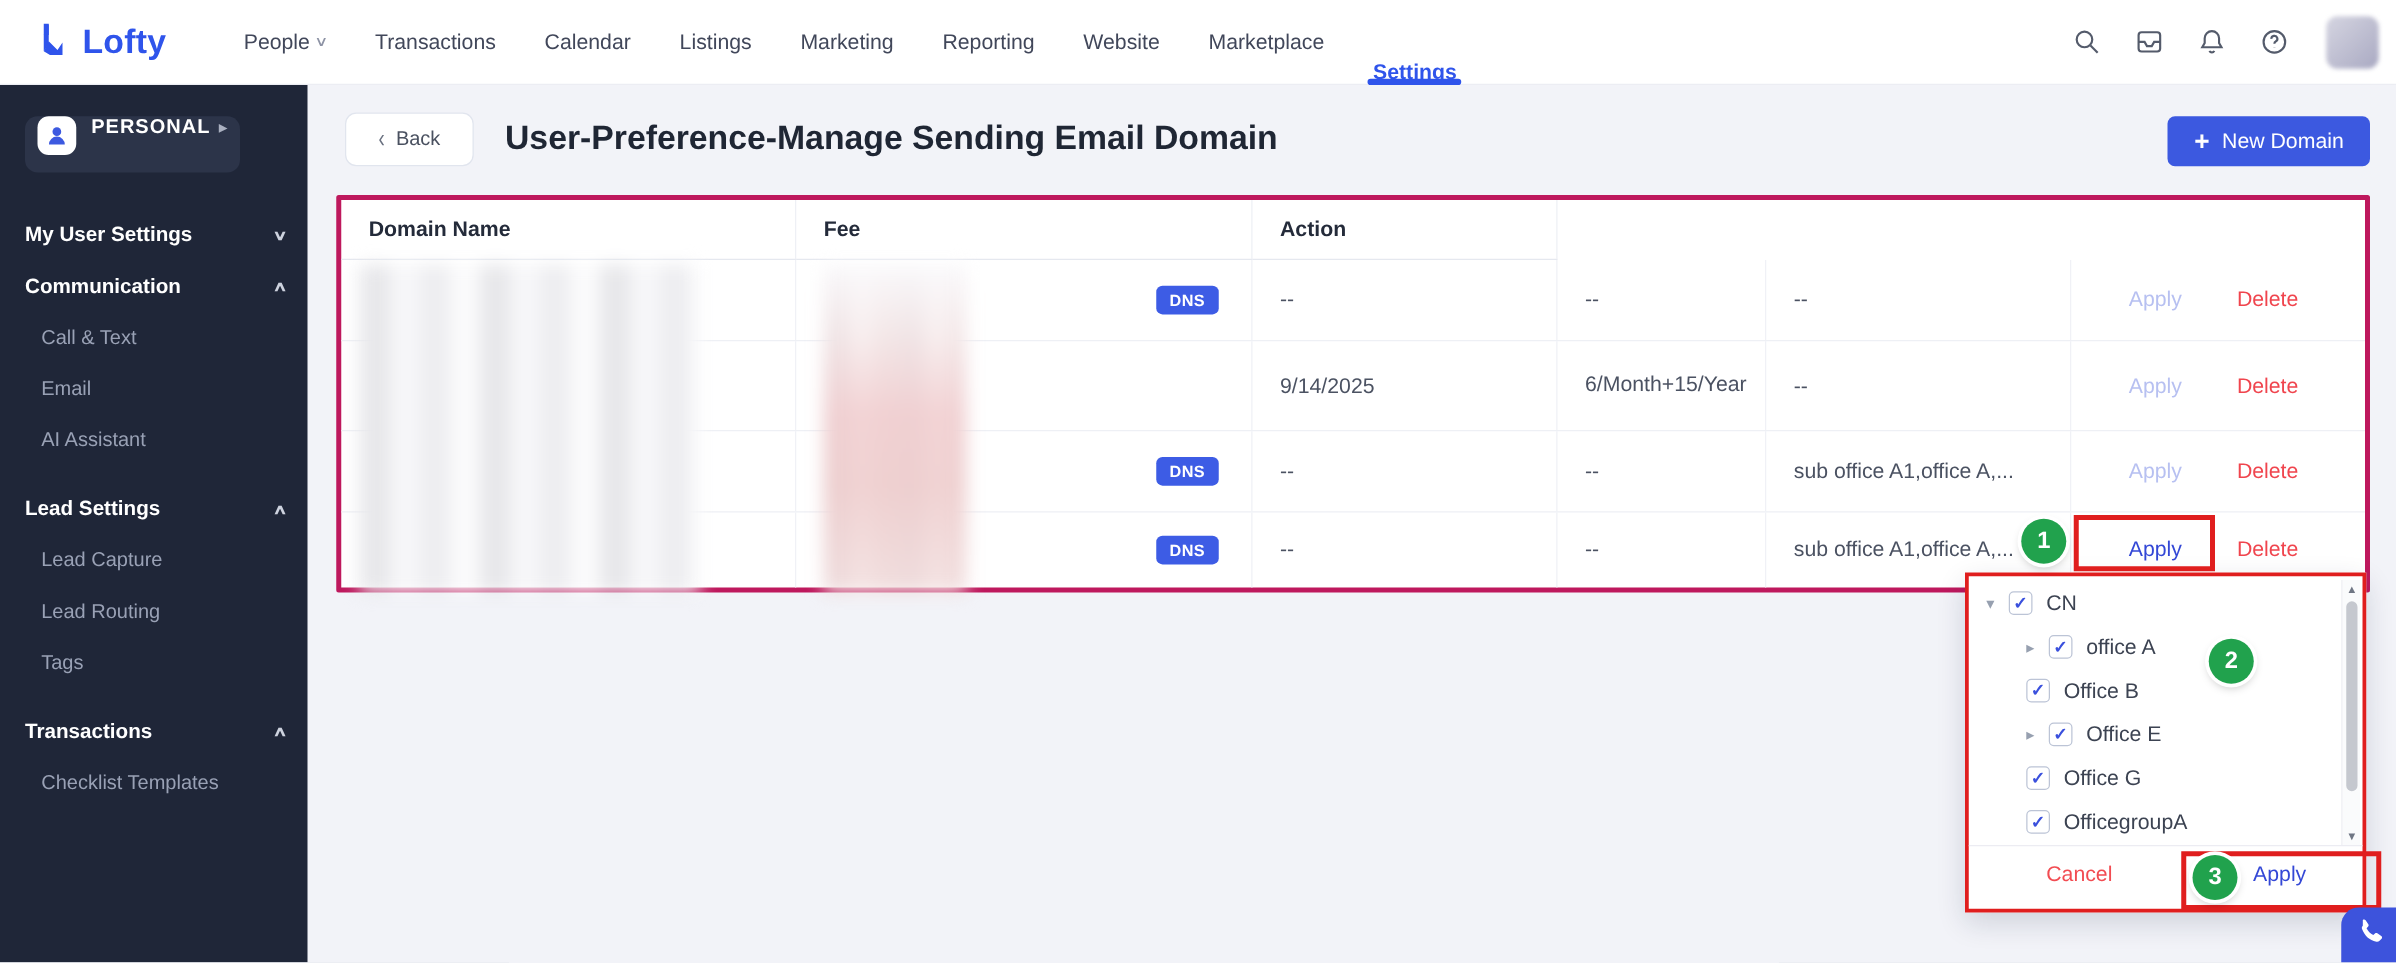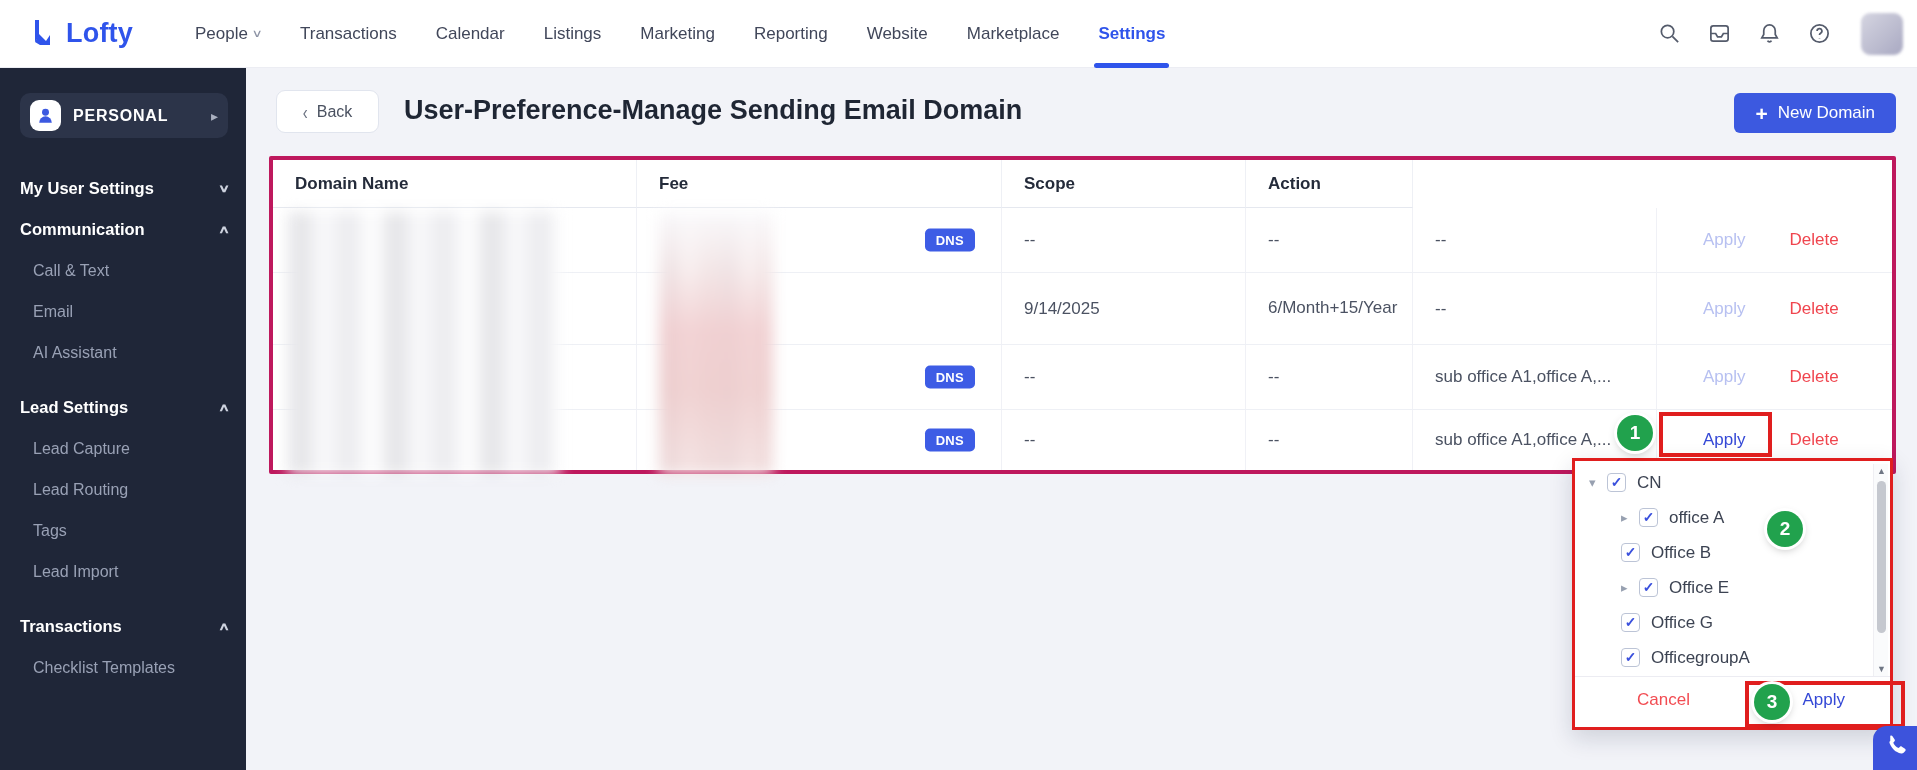--- a/index.html
+++ b/index.html
@@ -8,35 +8,35 @@
   .screen { position:relative; width:1917px; height:770px; background:#f2f3f8; overflow:hidden; }
 
   
   .topnav { position:absolute; left:0; top:0; width:1917px; height:68px; background:#ffffff;
             border-bottom:1px solid #ecedf3; display:flex; align-items:center; z-index:6; }
   .brand { display:flex; align-items:center; margin-left:26px; cursor:pointer; }
   .brand-text { color:#2f54eb; font-size:27px; font-weight:bold; margin-left:8px; letter-spacing:.2px; }
   .menu { display:flex; align-items:center; margin-left:62px; height:68px; }
   .nav-item { position:relative; height:68px; display:flex; align-items:center; gap:5px;
               margin-right:39px; font-size:17px; color:#41475a; cursor:pointer; white-space:nowrap; }
-  .nav-item.active { color:#2f54eb; font-weight:bold; }
+  .nav-item.active { color:#2f54eb; font-weight:bold;align-items:flex-end; }
   .nav-item.active::after { content:""; position:absolute; left:-4px; right:-4px; bottom:0;
               height:5px; border-radius:3px; background:#2f54eb; }
   .nav-caret { font-size:11px; color:#8d93a5; transform:scaleX(1.4); }
   .nav-caret:empty { display:none; }
   .nav-right { margin-left:auto; display:flex; align-items:center; gap:26px; margin-right:14px; }
   .icon-btn { width:24px; height:24px; cursor:pointer; display:flex; align-items:center; justify-content:center; }
   .icon-btn svg { stroke:#545b6b; }
   .avatar { width:42px; height:42px; border-radius:9px; margin-left:4px; cursor:pointer;
             background:linear-gradient(135deg,#d5d5e1 0%,#bdbdd0 55%,#a9a9c2 100%); filter:blur(1.5px); }
 
   
   .sidebar { position:absolute; left:0; top:68px; width:246px; height:702px; background:#1f2638; z-index:5; }
-  .workspace-pill { position:absolute; left:20px; top:25px; width:208px; height:45px; background:#2c3449;
-            border-radius:10px; display:flex; align-items:center; padding:0 10px; cursor:pointer; }
+  .workspace-pill { position:absolute; left:20px; top:25px; width:172px; height:45px; background:#2c3449;
+            border-radius:10px; display:flex; padding:0 10px; cursor:pointer; }
   .ws-icon { width:31px; height:31px; background:#ffffff; border-radius:9px; display:flex;
             align-items:center; justify-content:center; }
   .ws-label { color:#ffffff; font-weight:bold; font-size:16px; letter-spacing:.8px; margin-left:12px; }
   .ws-arrow { margin-left:auto; color:#aab0c0; font-size:14px; }
   .side-menu { position:absolute; left:20px; right:18px; top:100px; }
   .side-entry { height:41px; display:flex; align-items:center; cursor:pointer;
             color:#99a1b5; font-size:16px; padding-left:13px; }
   .side-entry.hdr { color:#ffffff; font-weight:bold; font-size:16.5px; padding-left:0;text-align:right; }
   .side-entry.gap { margin-top:14px; }
   .side-chev { margin-left:auto; color:#cdd2de; font-size:11px; transform:scaleX(1.5); }
@@ -251,24 +251,20 @@
 
         </div>
         <div class="side-entry">
           <span class="side-label">Lead Routing</span>
 
         </div>
         <div class="side-entry">
           <span class="side-label">Tags</span>
 
         </div>
-        <div class="side-entry">
-          <span class="side-label">Lead Import</span>
-
-        </div>
         <div class="side-entry hdr gap">
           <span class="side-label">Transactions</span>
           <span class="side-chev">∧</span>
         </div>
         <div class="side-entry">
           <span class="side-label">Checklist Templates</span>
 
         </div>
     </div>
   </aside>
@@ -281,21 +277,20 @@
     <h1 class="page-title">User-Preference-Manage Sending Email Domain</h1>
     <button class="new-domain-btn">
       <span class="plus-glyph">+</span>
       <span>New Domain</span>
     </button>
 
     <section class="table-card">
       <div class="thead">
         <div class="th">Domain Name</div>
           <div class="th">Fee</div>
-          <div class="th">Scope</div>
           <div class="th">Action</div>
       </div>
       <div class="tbody">
         <div class="trow">
             <div class="td"></div>
             <div class="td">
               <span class="dns-badge">DNS</span>
             </div>
             <div class="td">--</div>
             <div class="td fee-cell">--</div>

